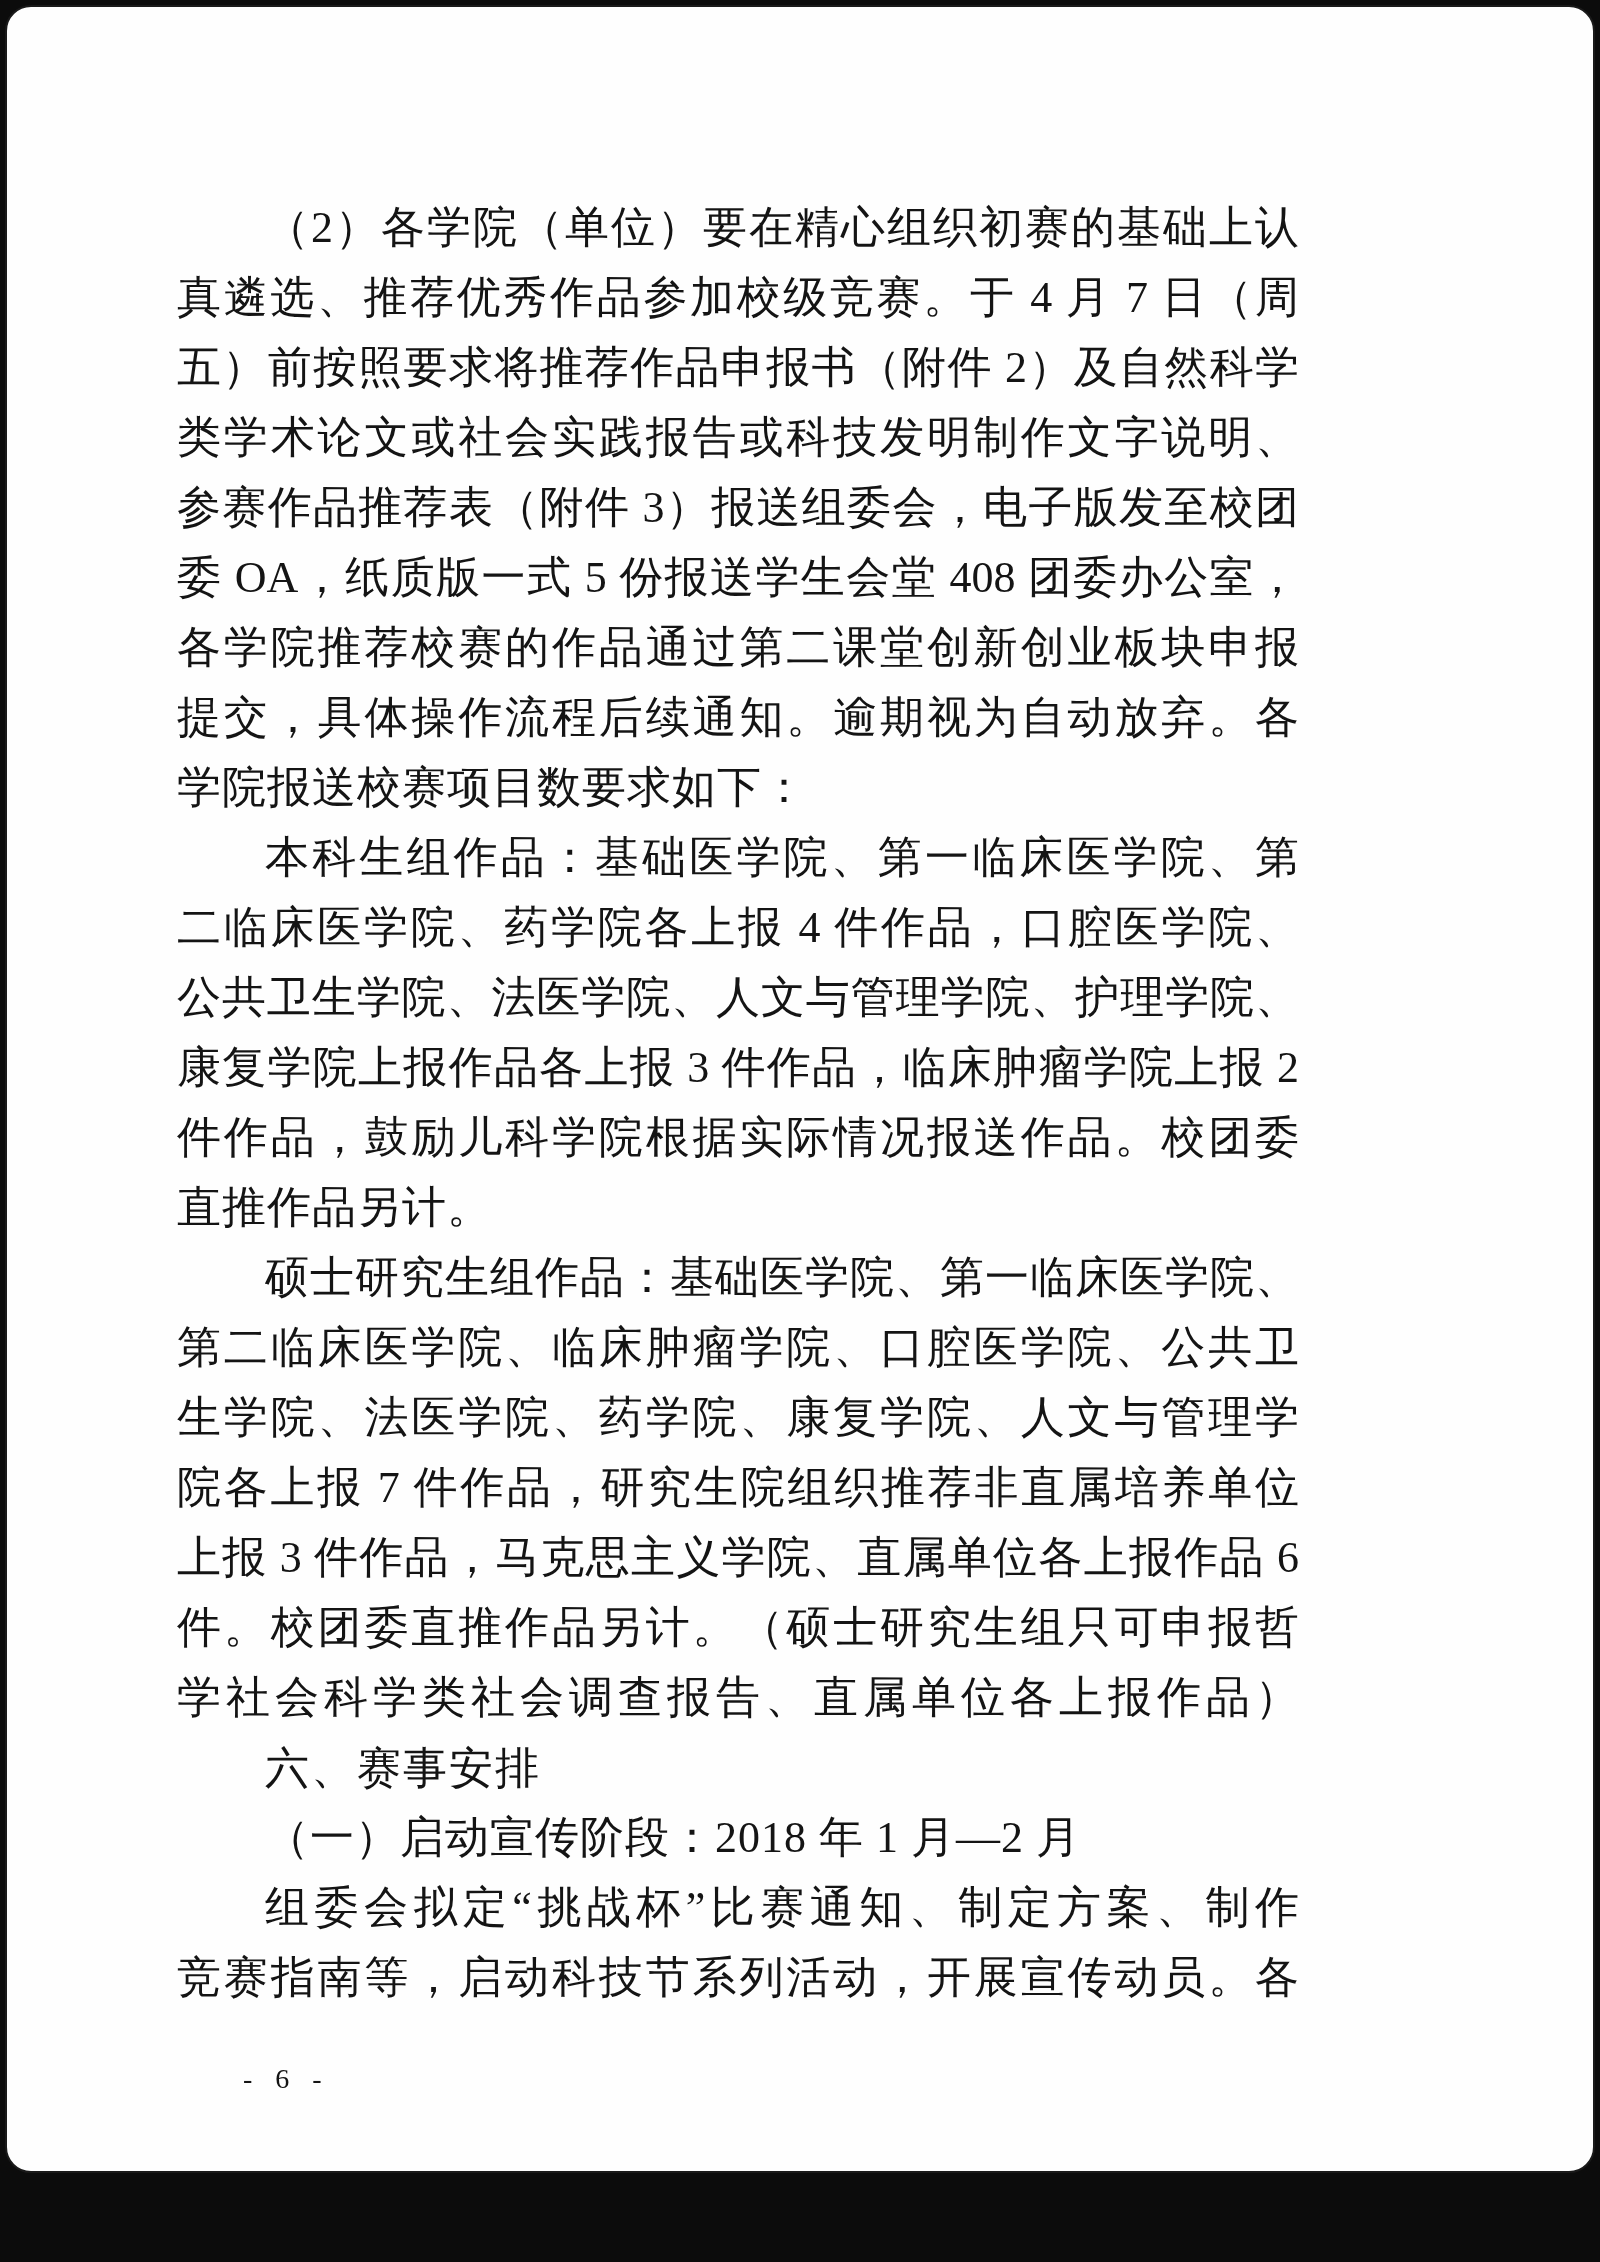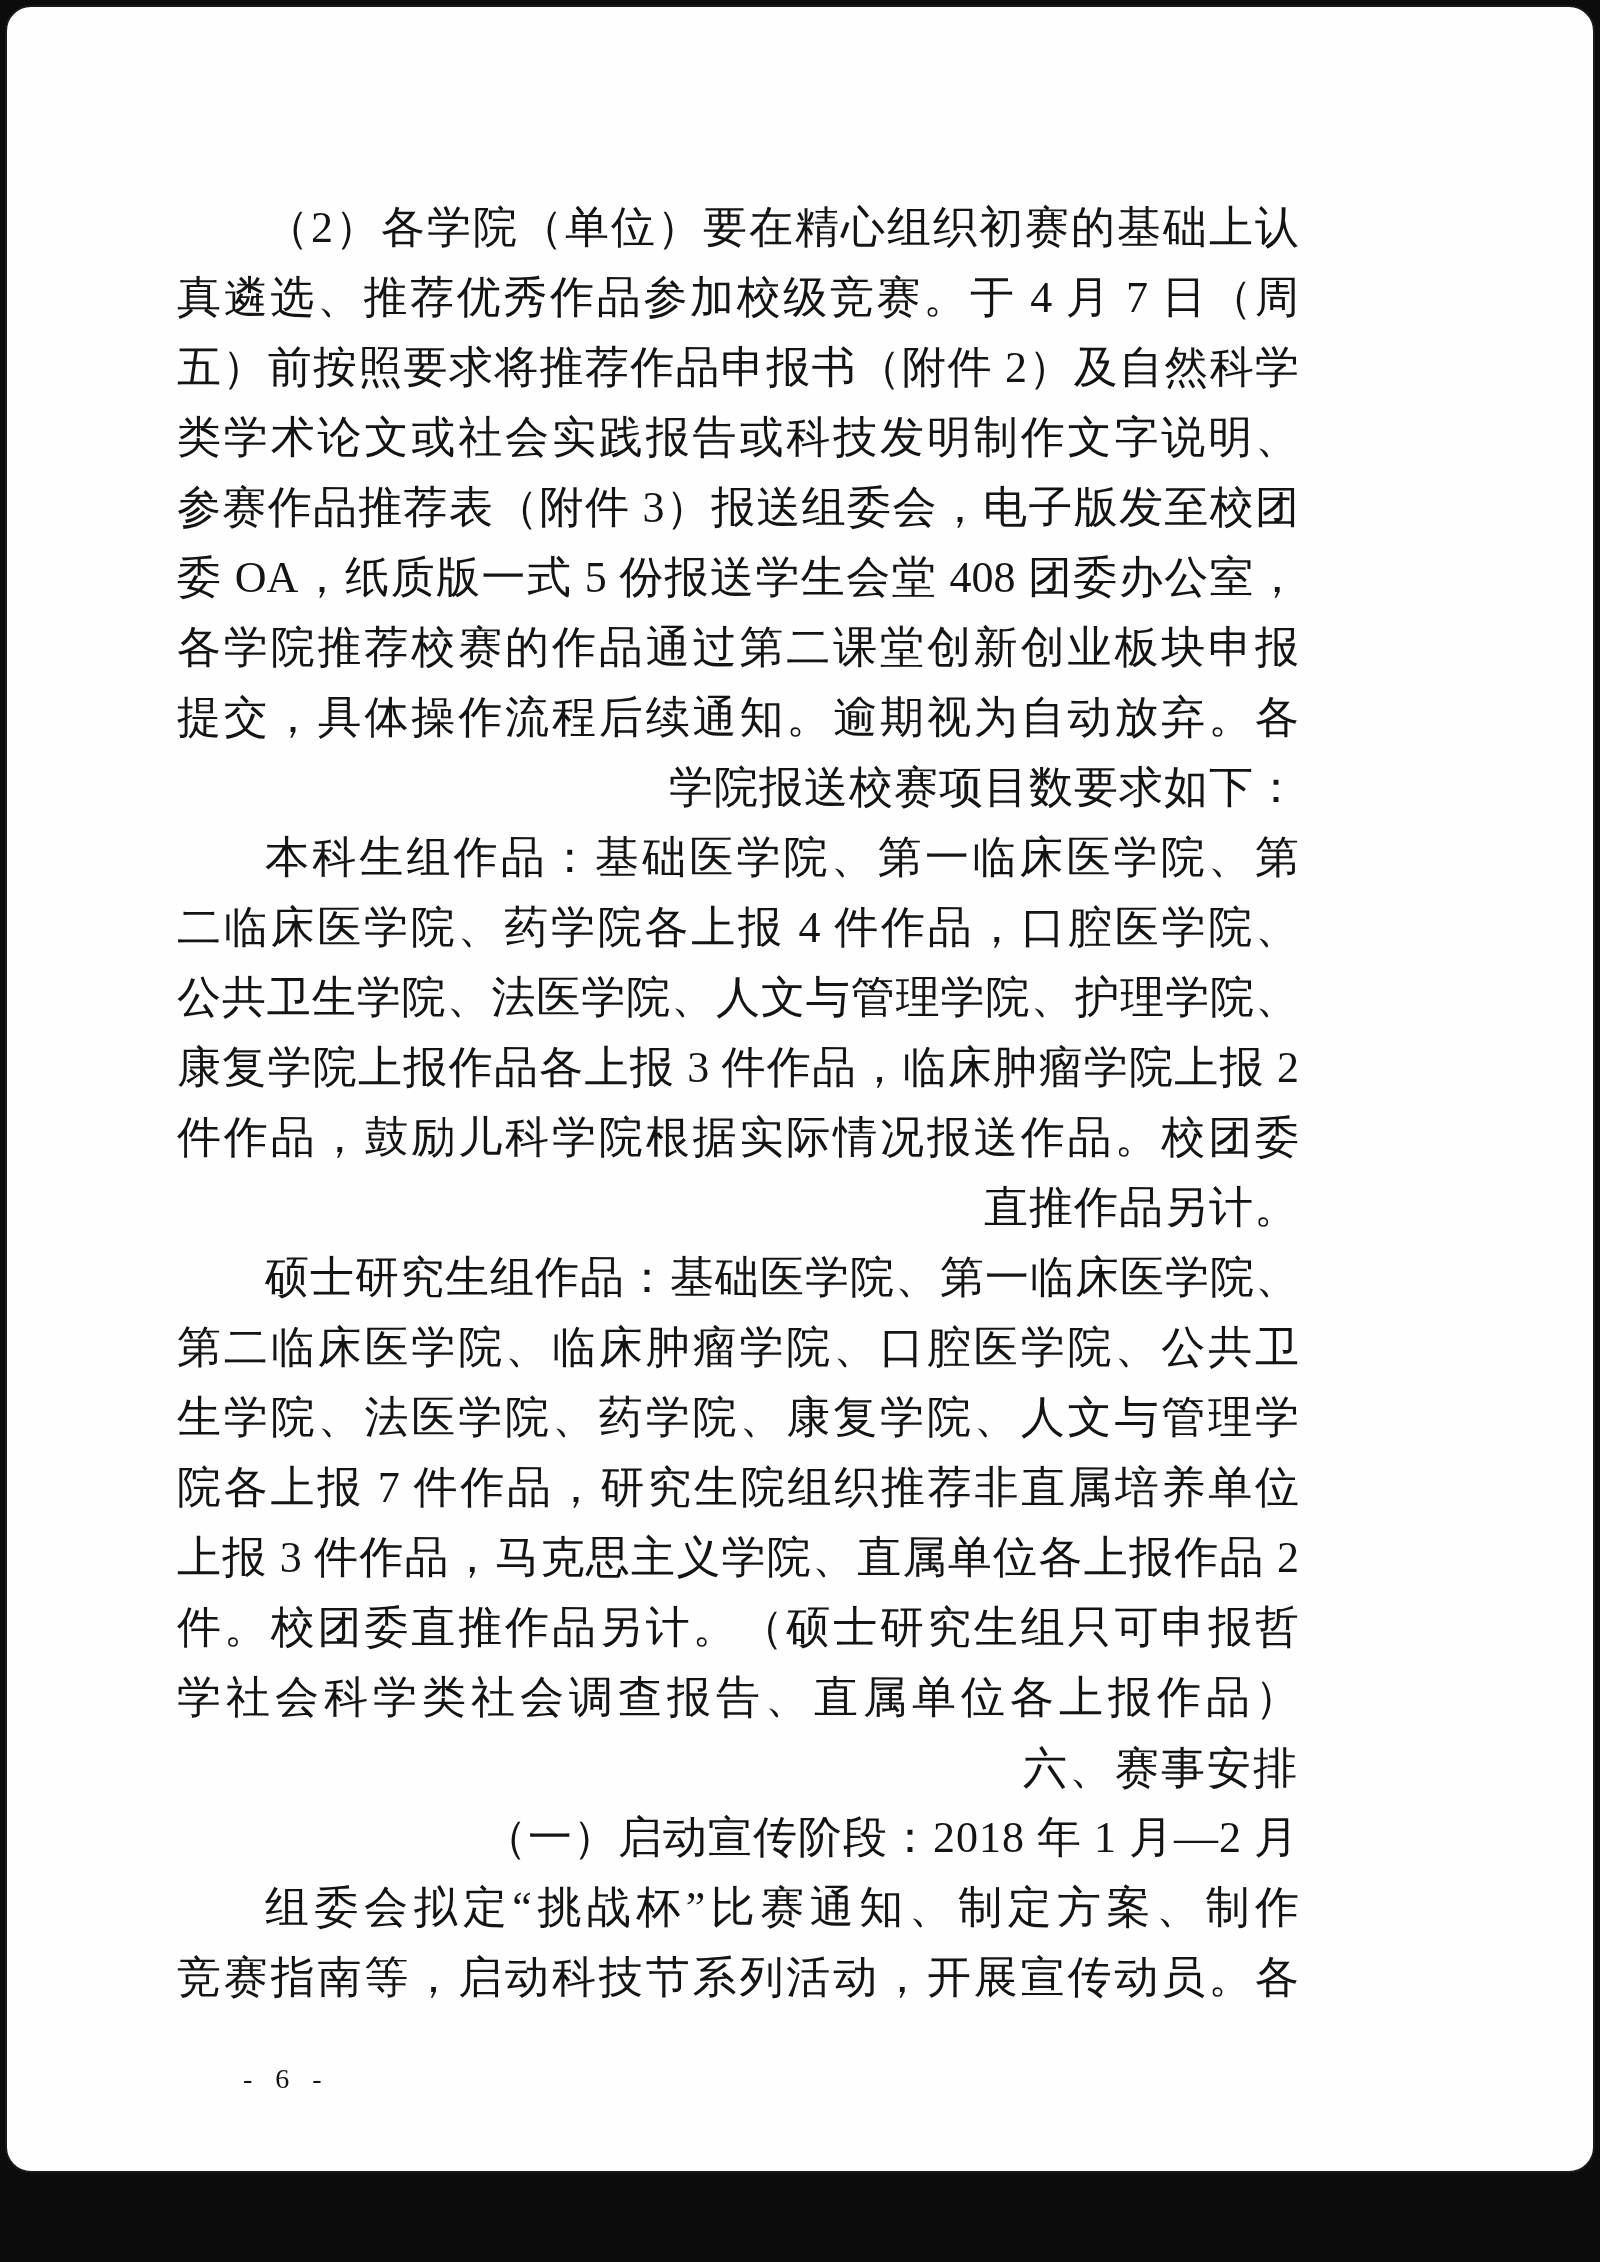--- a/index.html
+++ b/index.html
@@ -28,21 +28,20 @@
     top: 186px;
     width: 1122px;
   }
   .line {
     height: 70px;
     line-height: 70px;
     font-size: 44px;
     color: #141414;
     white-space: nowrap;
     letter-spacing: 1px;
-    text-align: right;
   }
   .line.justify {
     white-space: normal;
     text-align: justify;
     text-align-last: justify;
     text-justify: inter-character;
     letter-spacing: 0;
   }
   .line.indent { text-indent: 88px; }
   .line.heading {
@@ -77,21 +76,21 @@
         <div class="line justify indent">本科生组作品：基础医学院、第一临床医学院、第</div>
         <div class="line justify">二临床医学院、药学院各上报 4 件作品，口腔医学院、</div>
         <div class="line justify">公共卫生学院、法医学院、人文与管理学院、护理学院、</div>
         <div class="line justify">康复学院上报作品各上报 3 件作品，临床肿瘤学院上报 2</div>
         <div class="line justify">件作品，鼓励儿科学院根据实际情况报送作品。校团委</div>
         <div class="line">直推作品另计。</div>
         <div class="line justify indent">硕士研究生组作品：基础医学院、第一临床医学院、</div>
         <div class="line justify">第二临床医学院、临床肿瘤学院、口腔医学院、公共卫</div>
         <div class="line justify">生学院、法医学院、药学院、康复学院、人文与管理学</div>
         <div class="line justify">院各上报 7 件作品，研究生院组织推荐非直属培养单位</div>
-        <div class="line justify">上报 3 件作品，马克思主义学院、直属单位各上报作品 2</div>
+        <div class="line justify">上报 3 件作品，马克思主义学院、直属单位各上报作品 6</div>
         <div class="line justify">件。校团委直推作品另计。（硕士研究生组只可申报哲</div>
         <div class="line justify">学社会科学类社会调查报告、直属单位各上报作品）</div>
         <div class="line indent heading">六、赛事安排</div>
         <div class="line indent">（一）启动宣传阶段：2018 年 1 月—2 月</div>
         <div class="line justify indent">组委会拟定“挑战杯”比赛通知、制定方案、制作</div>
         <div class="line justify">竞赛指南等，启动科技节系列活动，开展宣传动员。各</div>
       </div>
     <div class="footer">- 6 -</div>
   </div>
 </div>

